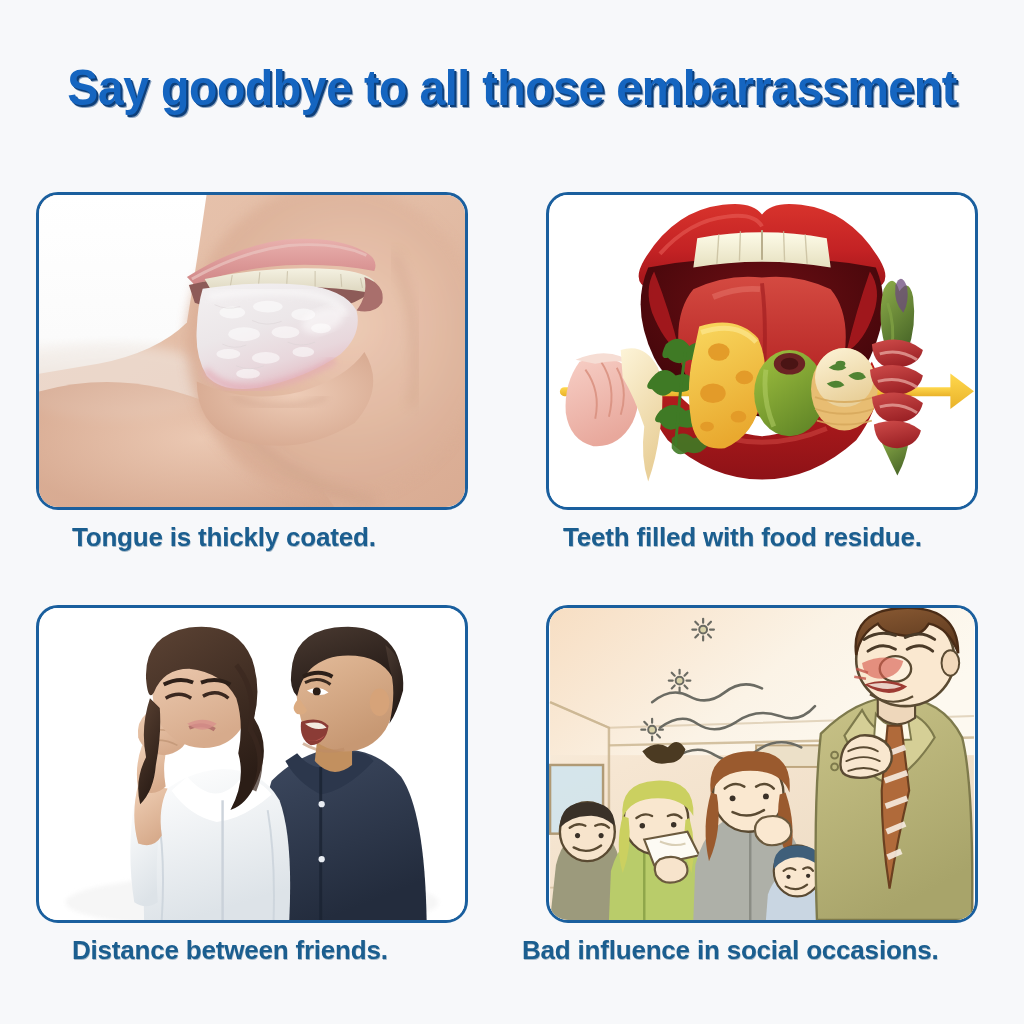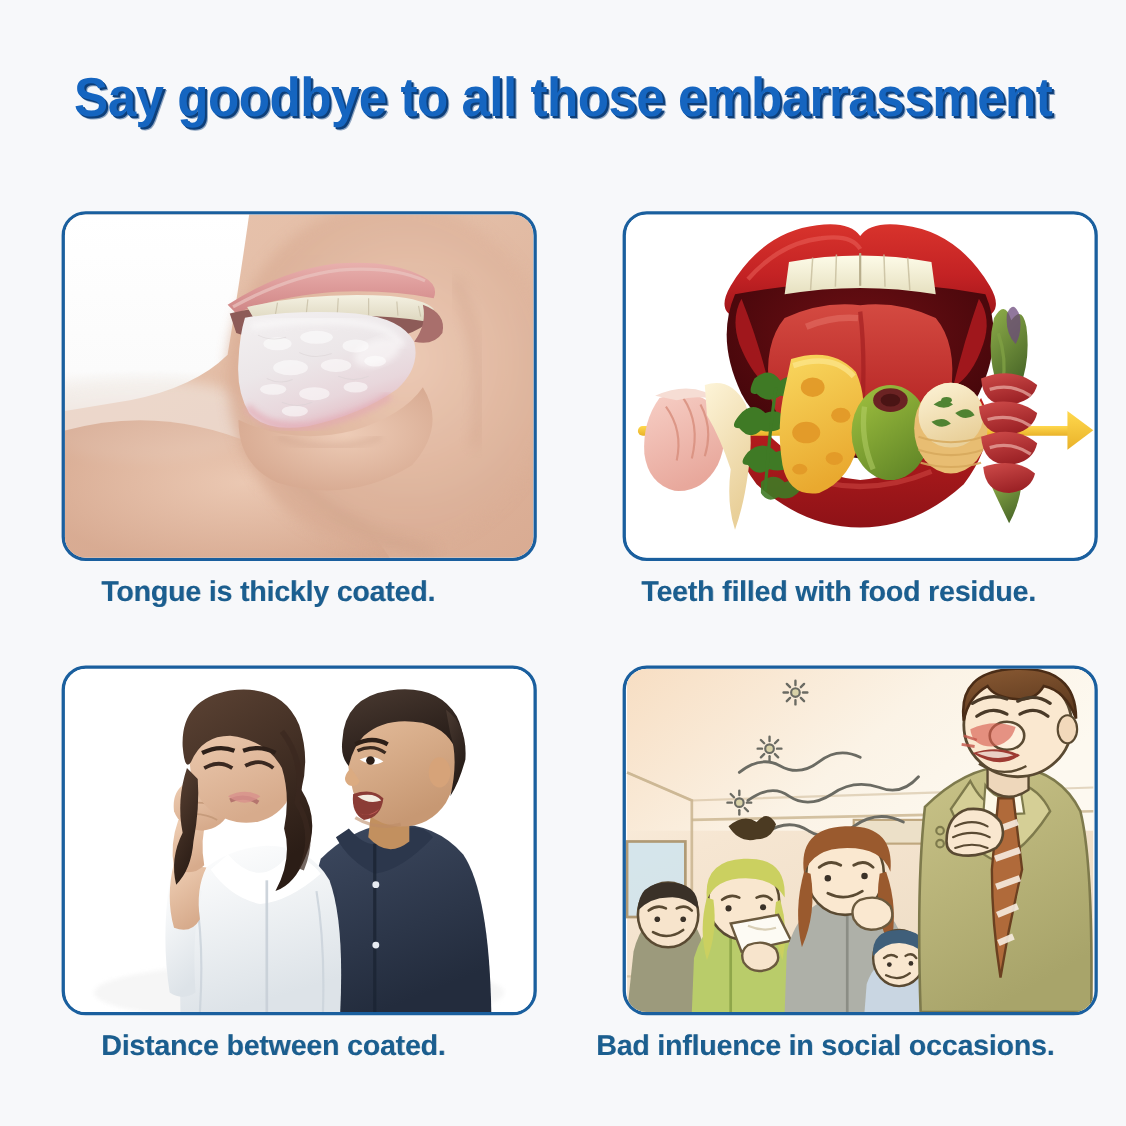--- a/index.html
+++ b/index.html
@@ -31,21 +31,21 @@
     transform-origin: center top;
     text-shadow: 2px 2px 0 #0d3f7a, 3px 3px 0 rgba(13,63,122,0.45);
     white-space: nowrap;
     line-height: 1.05;
   }
 
   
   .grid {
     position: absolute;
     top: 192px;
-    left: 56px;
+    left: 36px;
     width: 942px;
     height: 790px;
     display: grid;
     grid-template-columns: 432px 432px;
     grid-template-rows: 318px 318px;
     column-gap: 78px;
     row-gap: 95px;
   }
   .cell {
     position: relative;
@@ -490,21 +490,21 @@
           <path d="M166,90 q14,-8 26,2" stroke="#3a2820" stroke-width="3.5" fill="none"></path>
 
           <path d="M126,78 q16,-8 30,-2" stroke="#2e2019" stroke-width="4" fill="none"></path>
           <path d="M164,76 q16,-6 30,2" stroke="#2e2019" stroke-width="4" fill="none"></path>
 
           <path d="M152,122 q14,-6 26,2" stroke="#b5756e" stroke-width="4" fill="none"></path>
           <path d="M150,118 q16,-8 30,0 q-14,12 -30,0 Z" fill="#d8918c" opacity="0.8"></path>
         </g>
       </svg>
     </div>
-    <div class="caption">Distance between coated.</div>
+    <div class="caption">Distance between friends.</div>
   </div>
 
   <div class="cell c4">
     <div class="card">
       <svg viewBox="0 0 432 318" preserveAspectRatio="xMidYMid meet">
         <defs>
           <linearGradient id="roomBg" x1="0" y1="0" x2="0.6" y2="1">
             <stop offset="0%" stop-color="#fdf6ea"></stop>
             <stop offset="45%" stop-color="#f6e6d2"></stop>
             <stop offset="100%" stop-color="#eddcc4"></stop>

